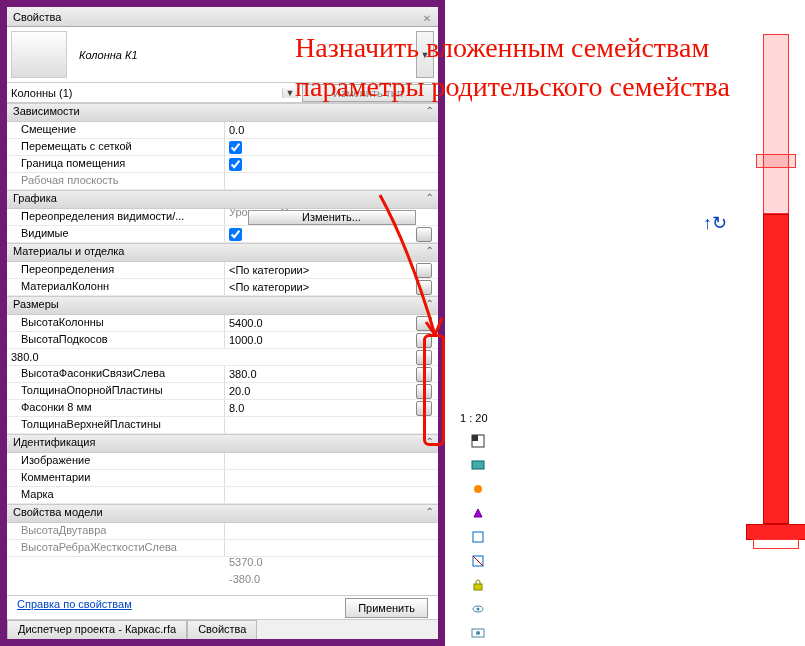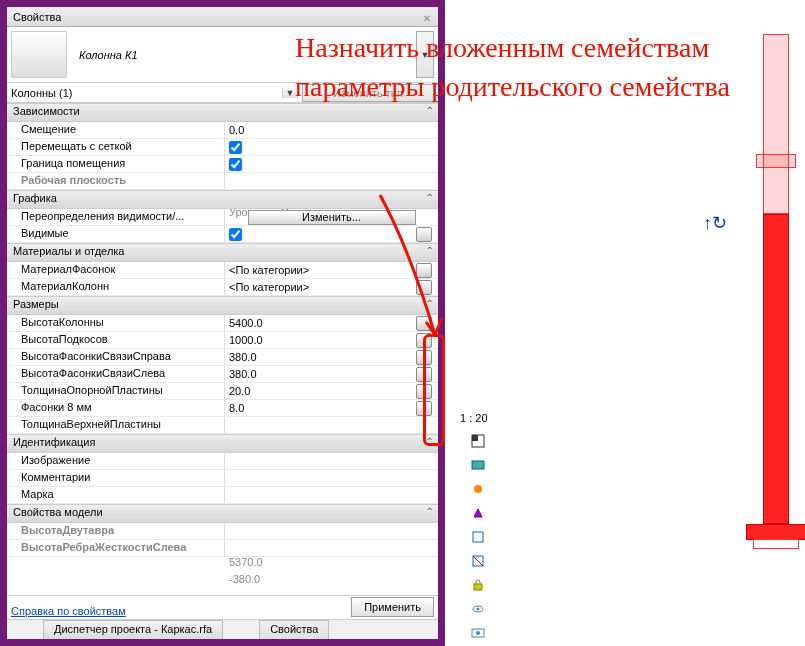--- a/index.html
+++ b/index.html
@@ -127,21 +127,21 @@
     border-bottom: 1px solid #eaeaea;
     font-size: 11px;
   }
   .prop-label {
     width: 218px;
     padding: 1px 16px 1px 14px;
     border-right: 1px solid #ddd;
     white-space: nowrap;
     overflow: hidden;
   }
-  .prop-label.gray { color: #888; font-weight: bold; }
+  .prop-label.gray { color: #888; }
   .prop-value {
     flex: 1;
     padding: 1px 4px;
     display: flex;
     align-items: center;
   }
   .prop-value.gray { color: #888; margin-top: 38px; }
   .assoc-btn {
     width: 16px;
     height: 15px;
@@ -159,22 +159,22 @@
     width: 168px;
     height: 15px;
     margin: 16px auto;
     background: linear-gradient(#fff,#d8d8d8);
     border: 1px solid #999;
     font-size: 11px;
   }
   .footer {
     height: 24px;
     display: flex;
-    align-items: flex-end;
-    padding: 2px 4px;
+    align-items: flex-start;
+    padding: 2px 10px;
     border-top: 1px solid #ccc;
   }
   .help-link {
     color: #0046c6;
     text-decoration: underline;
     font-size: 11px;
   }
   .apply-btn {
     margin-left: auto;
     height: 20px;
@@ -188,21 +188,20 @@
     display: flex;
     background: #f0f0f0;
     border-top: 1px solid #ccc;
   }
   .tab {
     padding: 2px 10px;
     border: 1px solid #bbb;
     border-bottom: 0;
     background: linear-gradient(#fff,#e8e8e8);
     font-size: 11px;
-    margin-left: 36px;
   }
   .tab.inactive { background: linear-gradient(#f3f3f3,#dcdcdc); }
   .tab.active { background: linear-gradient(#f0f0f0,#e0e0e0); }
 
   
   .viewport {
     position: absolute;
     left: 446px; top: 0;
     width: 359px;
     height: 646px;
@@ -320,21 +319,21 @@
       </div>
       <div class="prop-row">
         <div class="prop-label">Видимые</div>
         <div class="prop-value">
           <input type="checkbox" class="checkbox" checked="" style="">
           <button class="assoc-btn"></button>
         </div>
       </div>
       <div class="group-header">Материалы и отделка<span class="group-collapse">⌃</span></div>
       <div class="prop-row">
-        <div class="prop-label">МатериалФасонок</div>
+        <div class="prop-label">Переопределения</div>
         <div class="prop-value">
           <span>&lt;По категории&gt;</span>
           <button class="assoc-btn"></button>
         </div>
       </div>
       <div class="prop-row">
         <div class="prop-label">МатериалКолонн</div>
         <div class="prop-value">
           <span>&lt;По категории&gt;</span>
           <button class="assoc-btn"></button>
@@ -349,21 +348,20 @@
         </div>
       </div>
       <div class="prop-row">
         <div class="prop-label">ВысотаПодкосов</div>
         <div class="prop-value">
           <span>1000.0</span>
           <button class="assoc-btn"></button>
         </div>
       </div>
       <div class="prop-row">
-        <div class="prop-label">ВысотаФасонкиСвязиСправа</div>
         <div class="prop-value">
           <span>380.0</span>
           <button class="assoc-btn"></button>
         </div>
       </div>
       <div class="prop-row">
         <div class="prop-label">ВысотаФасонкиСвязиСлева</div>
         <div class="prop-value">
           <span>380.0</span>
           <button class="assoc-btn"></button>

